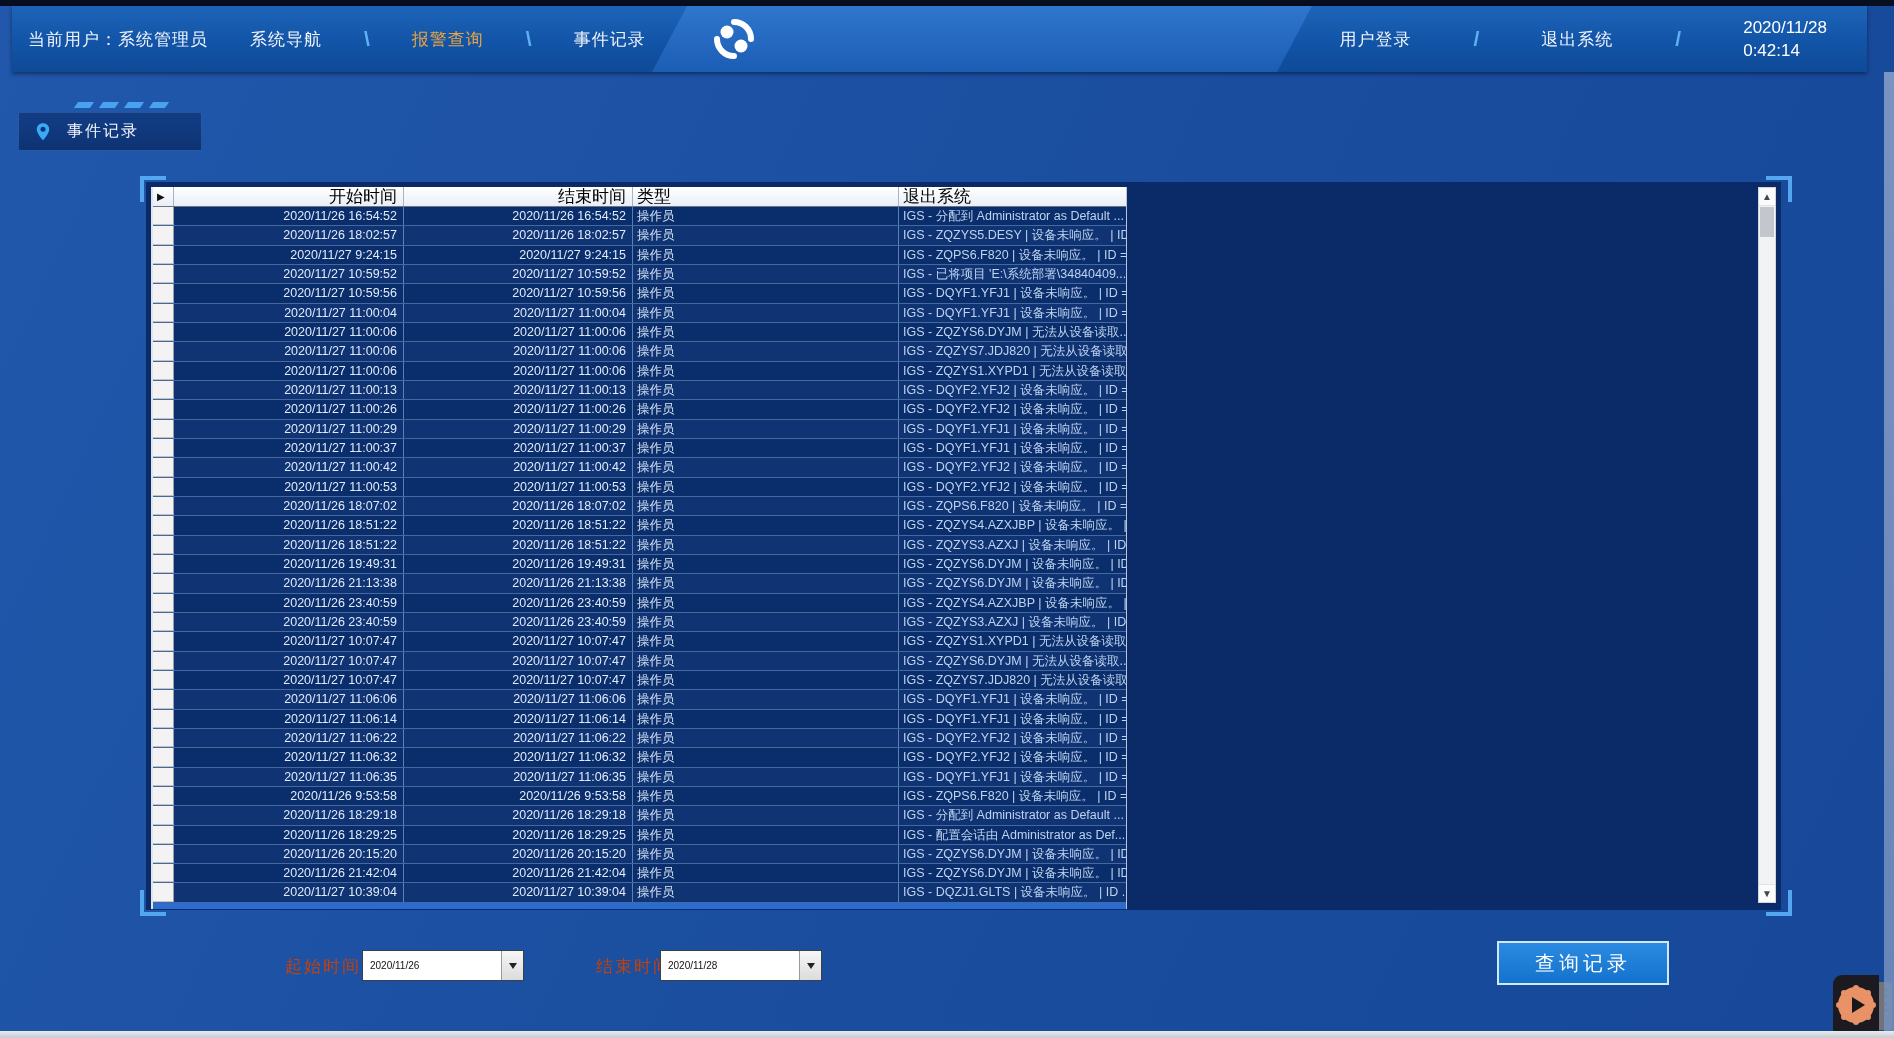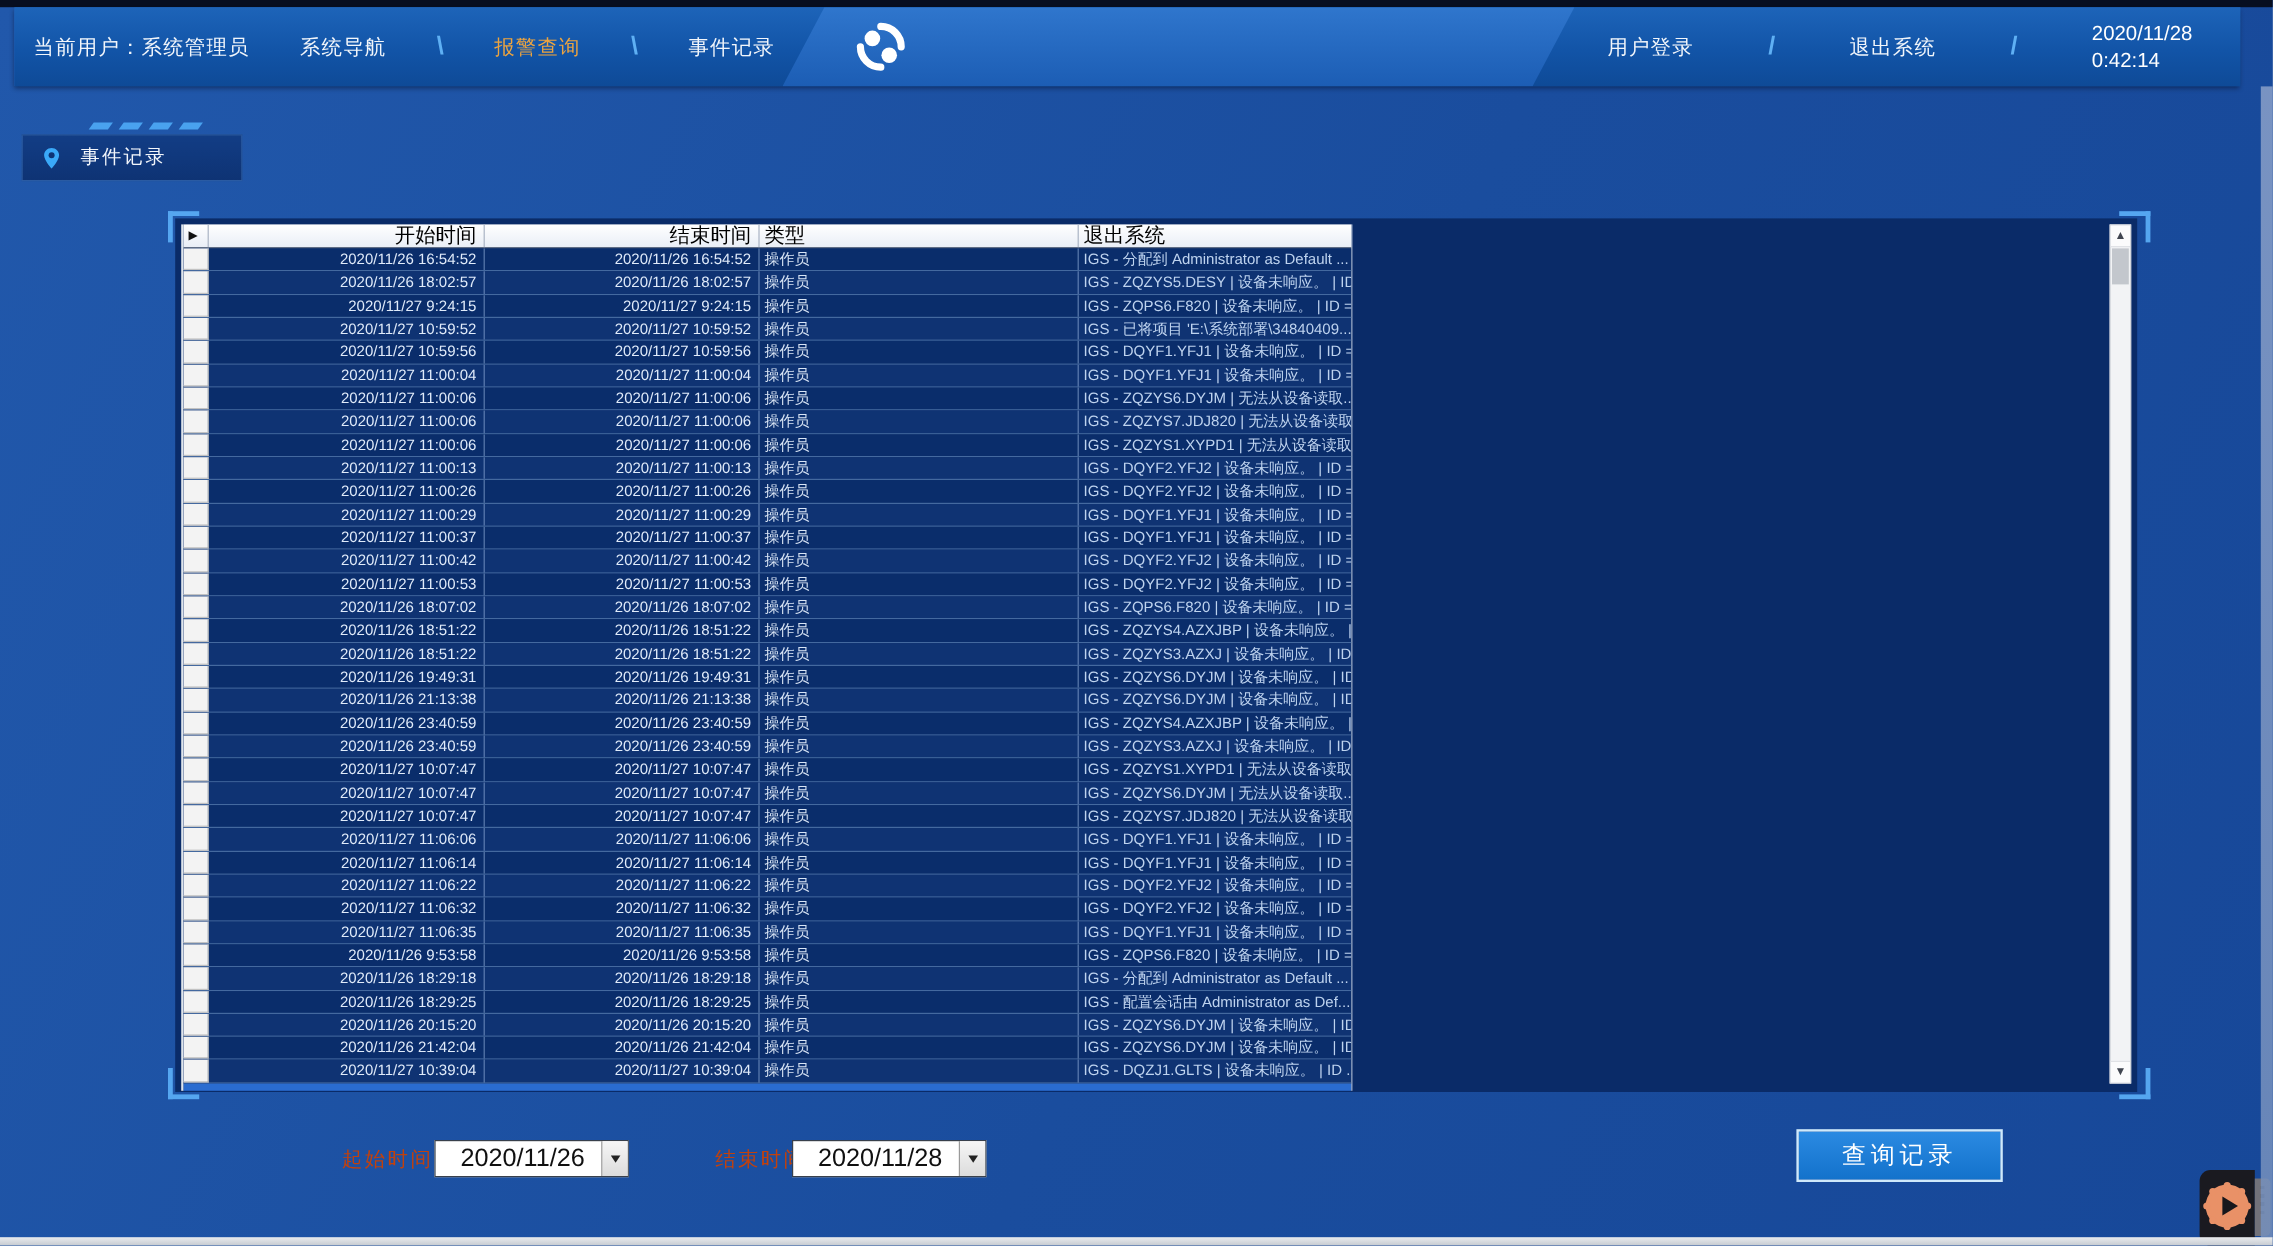--- a/index.html
+++ b/index.html
@@ -69,21 +69,21 @@
            border:1px solid #d2d6dc;box-sizing:border-box;}
   .vs-btn{position:absolute;left:0;width:16px;height:17px;background:#fbfbfc;color:#404550;
           font-size:10px;text-align:center;line-height:17px;cursor:pointer;}
   .vs-up{top:0;border-bottom:1px solid #e0e2e6;}
   .vs-down{bottom:0;border-top:1px solid #e0e2e6;}
   .vs-thumb{position:absolute;left:1px;top:19px;width:14px;height:30px;background:#c3c7cd;cursor:grab;}
   
   .fld-label{position:absolute;color:#c2410c;font-size:17px;letter-spacing:2px;}
   .combo{position:absolute;width:162px;height:31px;background:#ffffff;border:1px solid #38404c;
          box-sizing:border-box;display:flex;cursor:pointer;}
-  .combo .val{flex:1;font-size:21px;color:#101010;line-height:29px;padding-left:7px;overflow:hidden;text-align:center;}
+  .combo .val{flex:1;font-size:10px;color:#101010;line-height:29px;padding-left:7px;overflow:hidden;}
   .combo .dd{width:21px;background:linear-gradient(180deg,#f6f6f6,#dcdcdc);border-left:1px solid #9a9a9a;
              display:flex;align-items:center;justify-content:center;}
   .combo .dd::after{content:"";width:0;height:0;border-left:4px solid transparent;
              border-right:4px solid transparent;border-top:6px solid #222;}
   .query-btn{position:absolute;left:1497px;top:941px;width:172px;height:44px;
              background:linear-gradient(180deg,#2b8ae2,#1372cb);
              border:2px solid #cfe9fb;box-sizing:border-box;color:#fff;font-size:20px;
              letter-spacing:4px;text-align:center;line-height:40px;cursor:pointer;
              font-family:"Liberation Sans","DejaVu Sans",sans-serif;}
   

